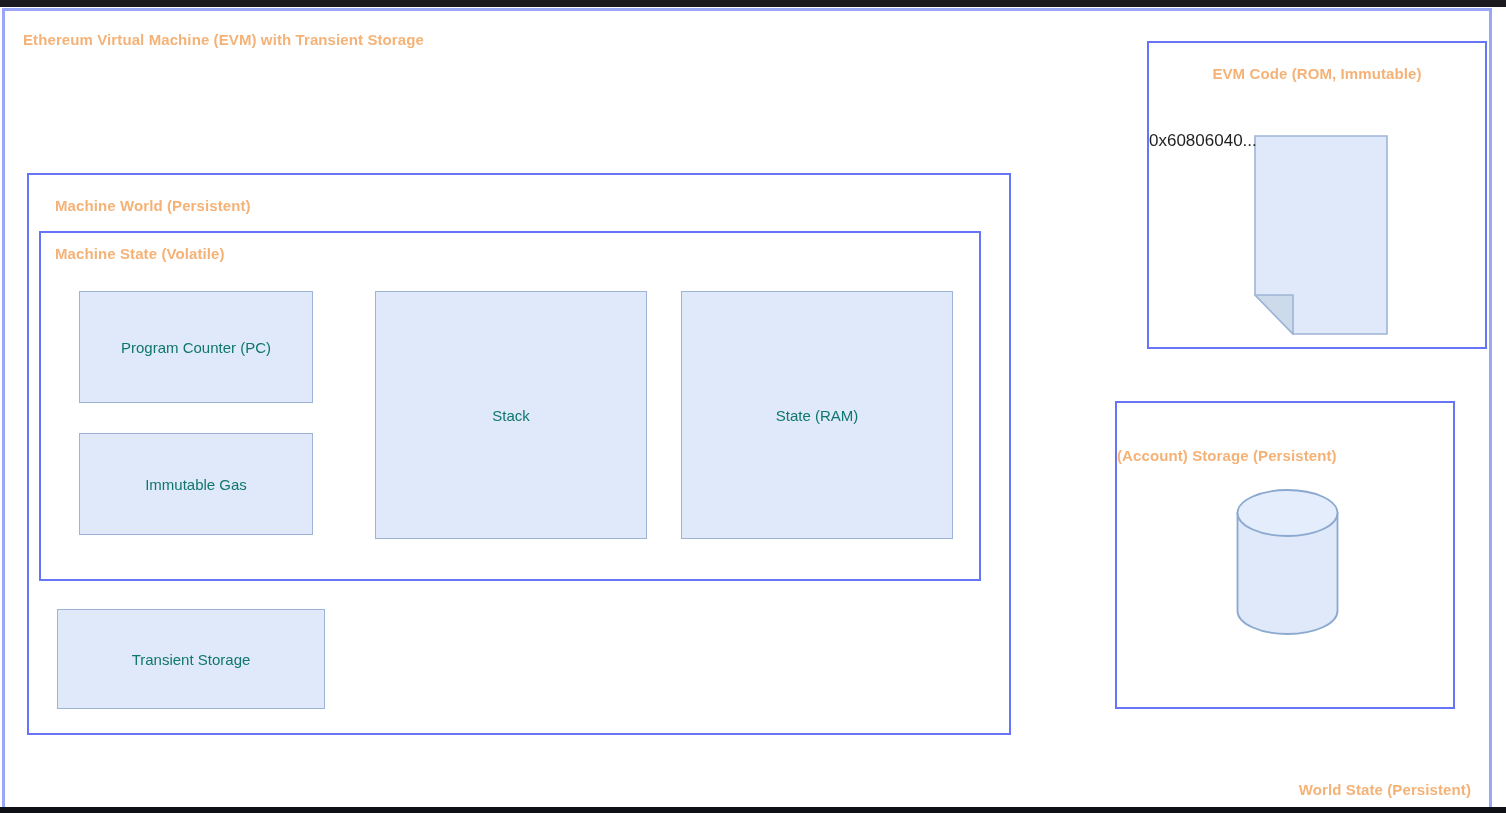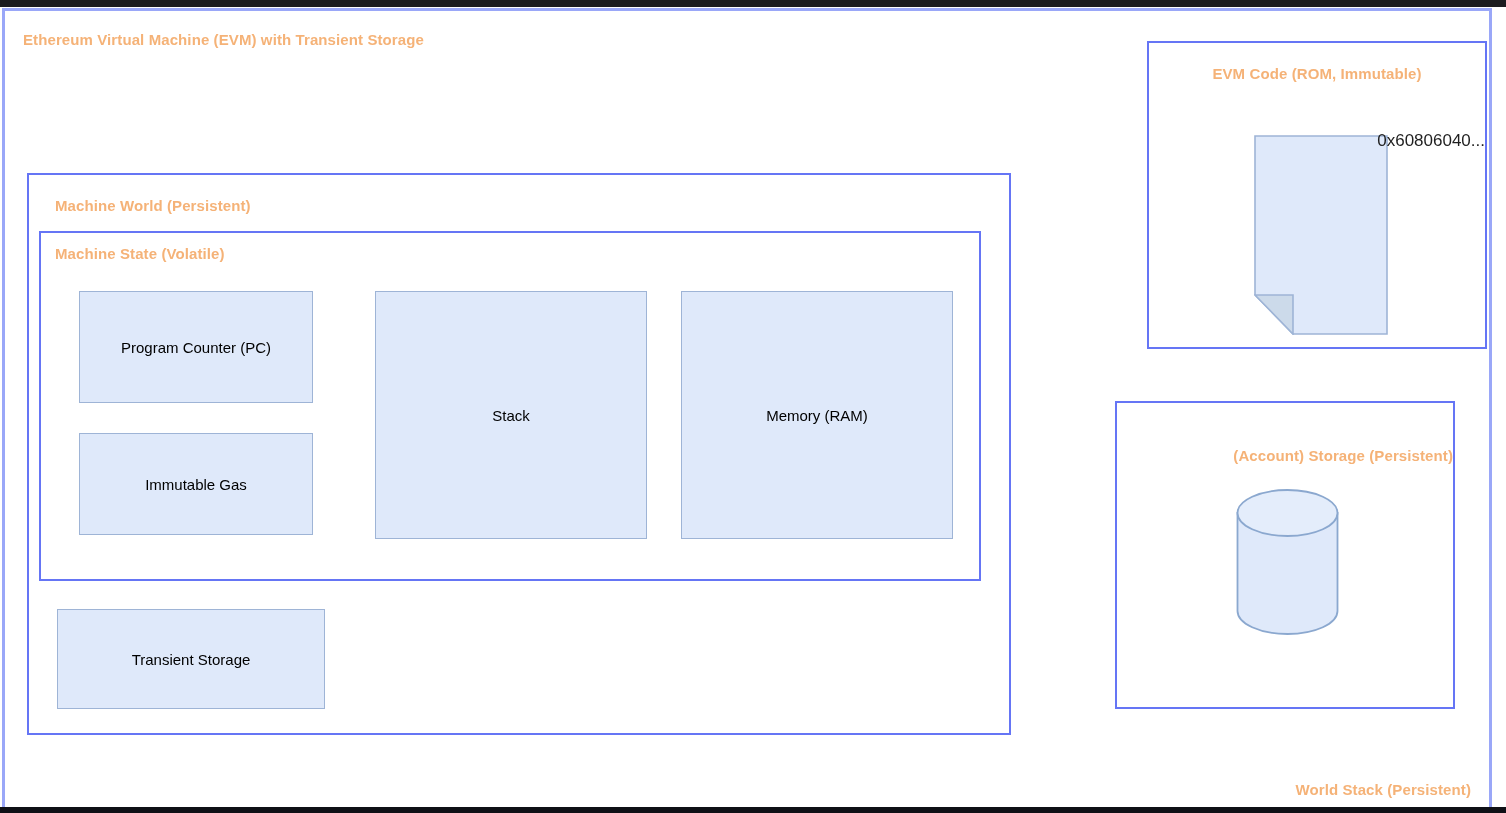--- a/index.html
+++ b/index.html
@@ -106,21 +106,21 @@
 
   
   .box {
     position: absolute;
     background: #dfe9fa;
     border: 1px solid #9eb4d6;
     box-sizing: border-box;
     display: flex;
     align-items: center;
     justify-content: center;
-    color: #000000;
+    color: #0f766e;
     font-size: 15px;
     text-align: center;
   }
 
   .box-pc      { left: 38px;  top: 58px;  width: 234px; height: 112px; }
   .box-gas     { left: 38px;  top: 200px; width: 234px; height: 102px; }
   .box-stack   { left: 334px; top: 58px;  width: 272px; height: 248px; }
   .box-memory  { left: 640px; top: 58px;  width: 272px; height: 248px; }
 
   .box-transient {
@@ -148,38 +148,38 @@
   .acct-storage {
     left: 1110px;
     top: 390px;
     width: 340px;
     height: 308px;
   }
   .acct-storage-title {
     left: 0;
     right: 0;
     top: 44px;
-    text-align: right;
+    text-align: left;
   }
 
   
   .doc-icon {
     position: absolute;
     left: 105px;
     top: 92px;
     width: 134px;
     height: 200px;
   }
   .doc-icon svg { display: block; }
   .doc-label {
     position: absolute;
     left: 0;
     right: 0;
     top: 88px;
-    text-align: right;
+    text-align: left;
     font-size: 17px;
     color: #1f1f1f;
     white-space: nowrap;
   }
 
   
   .cyl-icon {
     position: absolute;
     left: 119px;
     top: 86px;
@@ -206,21 +206,21 @@
       <div class="panel ms-volatile">
 
         <div class="panel-title ms-volatile-title">Machine State (Volatile)</div>
 
         <div class="box box-pc">Program Counter (PC)</div>
 
         <div class="box box-gas">Immutable Gas</div>
 
         <div class="box box-stack">Stack</div>
 
-        <div class="box box-memory">Memory (RAM)</div>
+        <div class="box box-memory">State (RAM)</div>
       </div>
 
       <div class="box box-transient">Transient Storage</div>
     </div>
 
     <div class="panel evm-code">
 
       <div class="panel-title evm-code-title">EVM Code (ROM, Immutable)</div>
 
       <div class="doc-icon">
@@ -238,17 +238,17 @@
       <div class="panel-title acct-storage-title">(Account) Storage (Persistent)</div>
 
       <div class="cyl-icon">
         <svg width="103" height="146" viewBox="0 0 103 146" xmlns="http://www.w3.org/2000/svg">
           <path d="M1.5,24 L1.5,122 A50,23 0 0 0 101.5,122 L101.5,24 Z" fill="#dfe9fa" stroke="#8ba8cf" stroke-width="1.8"></path>
           <ellipse cx="51.5" cy="24" rx="50" ry="23" fill="#e4edfb" stroke="#8ba8cf" stroke-width="1.8"></ellipse>
         </svg>
       </div>
     </div>
 
-    <div class="panel-title world-footer">World Stack (Persistent)</div>
+    <div class="panel-title world-footer">World State (Persistent)</div>
   </div>
 
   <div class="bottom-rule"></div>
 </div>
 
 </body></html>

